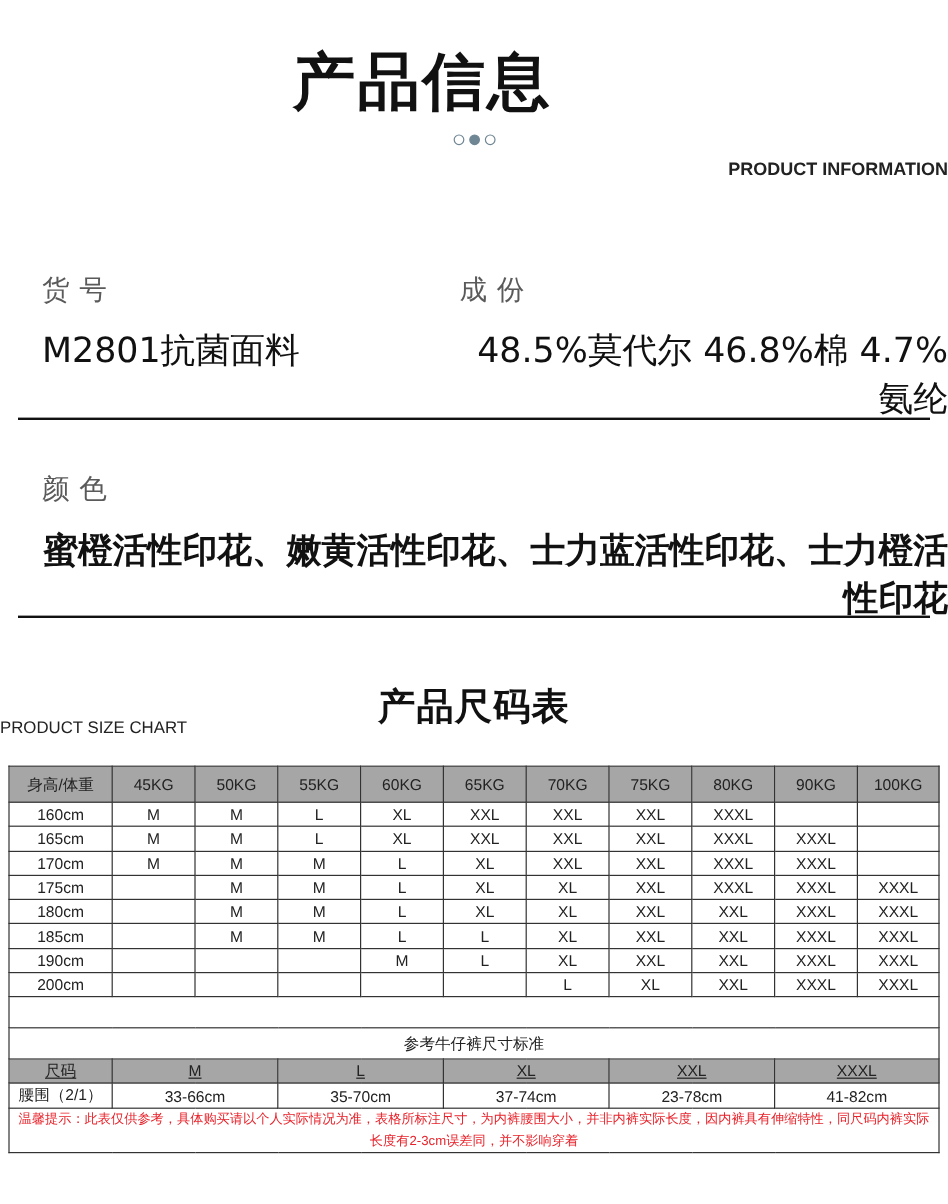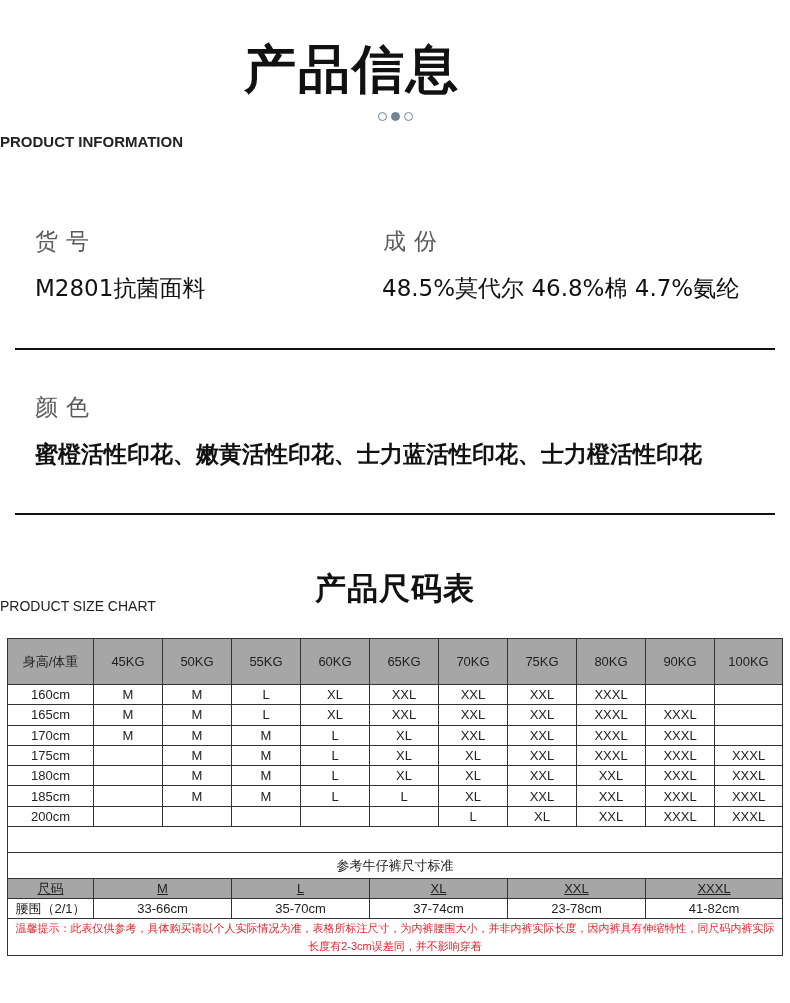--- a/index.html
+++ b/index.html
@@ -4,37 +4,37 @@
 <style>
   * { margin:0; padding:0; box-sizing:border-box; }
   html, body { width:790px; height:1003px; background:#ffffff; overflow:hidden; }
   body { position:relative; font-family:"DejaVu Sans","Liberation Sans",sans-serif; color:#111; }
 
   .title-main { position:absolute; left:0; width:704px; top:34px; text-align:center;
     font-size:52px; font-weight:bold; letter-spacing:2px; color:#111; line-height:70px; }
   .dots { position:absolute; top:112px; left:0; width:790px; display:flex; justify-content:center; gap:4px; }
   .dot { width:9px; height:9px; border-radius:50%; border:1.2px solid #6f8694; background:#fff; }
   .dot.active { background:#6f8694; }
-  .title-sub { position:absolute; left:0; width:790px; top:133px; text-align:left;
+  .title-sub { position:absolute; left:0; width:790px; top:133px; text-align:right;
     font-family:"Liberation Sans",sans-serif; font-size:15px; font-weight:bold; color:#222; }
 
   .label { position:absolute; font-size:23px; color:#5a5a5a; letter-spacing:8px; }
-  .value { position:absolute; font-size:23px; color:#111; }
+  .value { position:absolute; font-size:29px; color:#111;text-align:right; }
 
   .divider { position:absolute; left:15px; width:760px; height:2px; background:#111; }
 
   .title-size { position:absolute; left:0; width:790px; top:568px; text-align:center;
     font-size:31px; font-weight:bold; color:#111; letter-spacing:1px; }
   .title-size-sub { position:absolute; left:0; width:680px; top:598px; text-align:left;
     font-family:"Liberation Sans",sans-serif; font-size:14px; color:#222; }
 
   table.size { position:absolute; left:7px; top:638px; width:775px; border-collapse:collapse;
     font-family:"Liberation Sans",sans-serif; font-size:13px; color:#222; table-layout:fixed; }
   table.size td { border:1.5px solid #333; text-align:center; height:20.3px; padding:0; }
-  table.size tr.head td { background:#a6a6a6; height:46px; font-size:13px; }
+  table.size tr.head td { background:#a6a6a6; height:30px; font-size:13px; }
   table.size tr.blank td { height:26px; }
   table.size tr.caption td { height:26px; }
   table.size tr.jhead td { background:#a6a6a6; height:20px;text-decoration:underline; }
   table.size tr.note td { color:#e8222a; font-size:11px; line-height:18px; height:37px; padding:0 4px; }
 </style>
 </head>
 <body>
 
 <div class="title-main">产品信息</div>
 <div class="dots">
@@ -161,20 +161,33 @@
         <td>M</td>
         <td>L</td>
         <td>L</td>
         <td>XL</td>
         <td>XXL</td>
         <td>XXL</td>
         <td>XXXL</td>
         <td>XXXL</td>
       </tr>
       <tr>
+        <td>190cm</td>
+        <td></td>
+        <td></td>
+        <td></td>
+        <td>M</td>
+        <td>L</td>
+        <td>XL</td>
+        <td>XXL</td>
+        <td>XXL</td>
+        <td>XXXL</td>
+        <td>XXXL</td>
+      </tr>
+      <tr>
         <td>200cm</td>
         <td></td>
         <td></td>
         <td></td>
         <td></td>
         <td></td>
         <td>L</td>
         <td>XL</td>
         <td>XXL</td>
         <td>XXXL</td>

